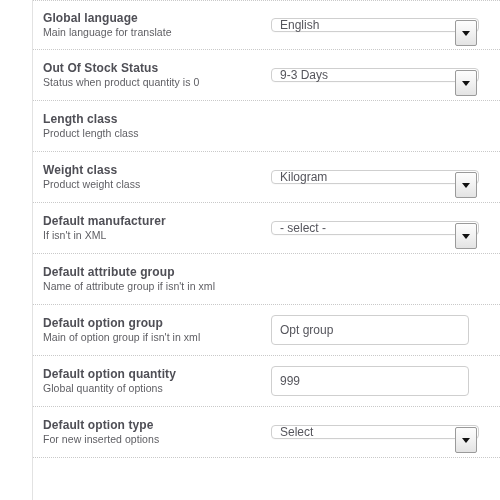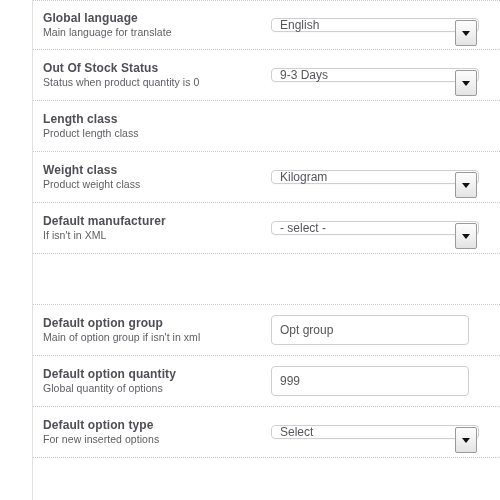--- a/index.html
+++ b/index.html
@@ -192,20 +192,24 @@
       <div class="control-col">
         <div class="select-ctl">
           <span class="select-value">- select -</span>
           <span class="select-button">
             <span class="caret"></span>
           </span>
         </div>
       </div>
     </div>
     <div class="setting-row">
+      <div class="label-col">
+        <span class="setting-title">Default attribute group</span>
+        <span class="setting-desc">Name of attribute group if isn't in xml</span>
+      </div>
     </div>
     <div class="setting-row">
       <div class="label-col">
         <span class="setting-title">Default option group</span>
         <span class="setting-desc">Main of option group if isn't in xml</span>
       </div>
       <div class="control-col">
         <div class="text-ctl">
           <span class="text-value">Opt group</span>
         </div>

